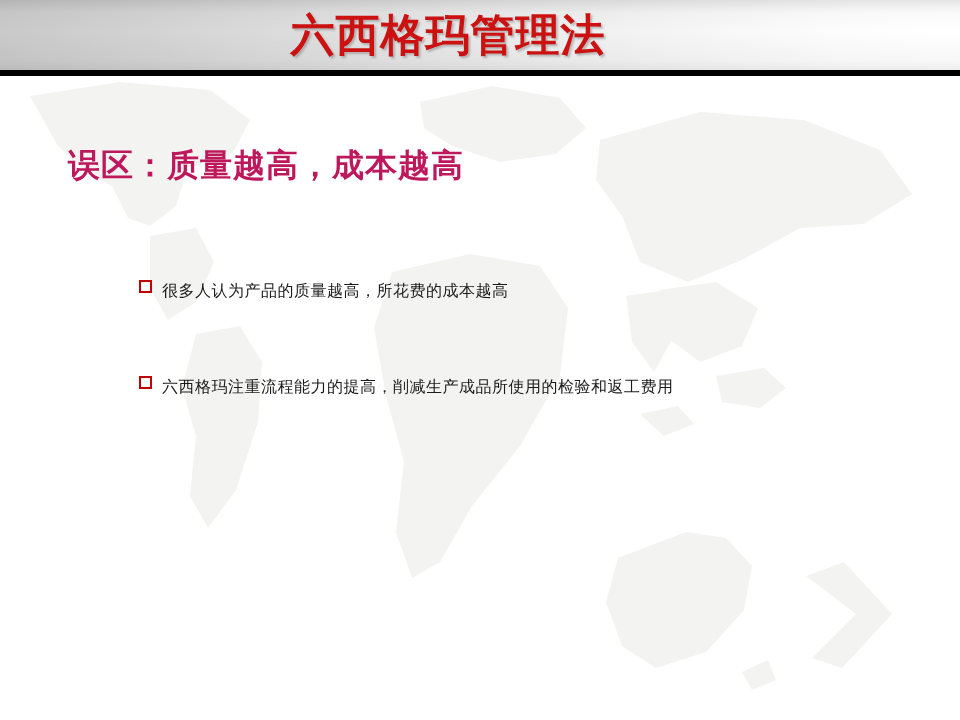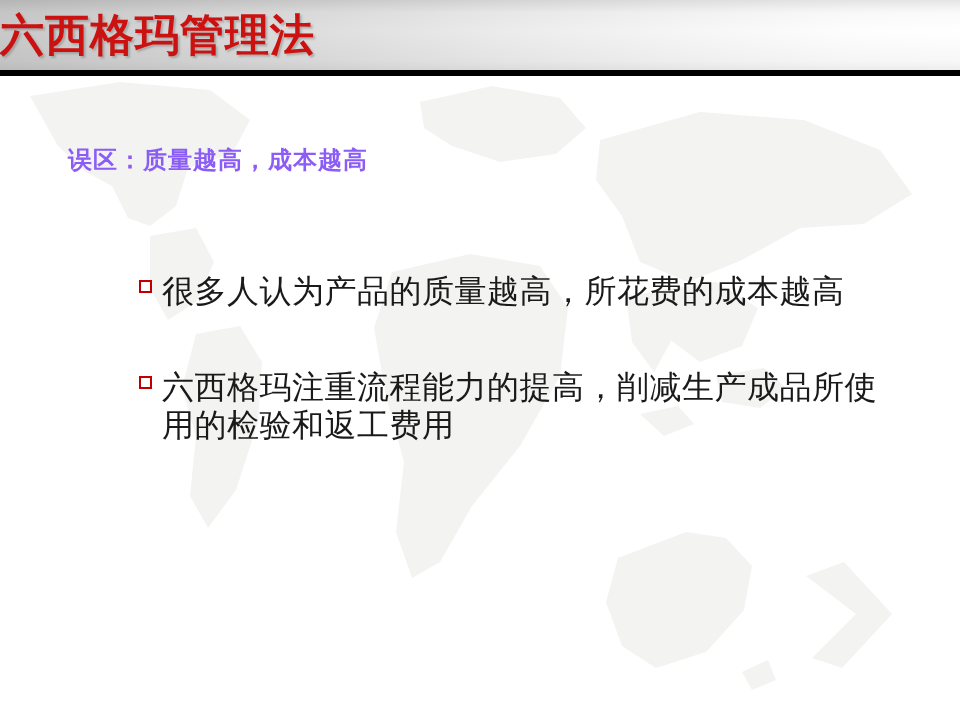--- a/index.html
+++ b/index.html
@@ -51,20 +51,21 @@
          rgba(0,0,0,0.03) 88%,
          rgba(0,0,0,0.07) 100%),
       linear-gradient(to right, #c9c9c9 0%, #d2d2d2 14%, #dedede 33%, #ebebeb 52%, #f6f6f6 72%, #fdfdfd 88%, #ffffff 100%);
   }
 
   .title-text {
     position: absolute;
     left: 0;
     top: 3px;
     width: 896px;
+    text-align: center;
     font-size: 44px;
     font-weight: bold;
     line-height: 64px;
     letter-spacing: 1px;
     color: #cc1111;
     text-shadow: 2px 2px 2px rgba(120,120,120,0.45);
     white-space: nowrap;
   }
 
   .title-rule {
@@ -84,40 +85,40 @@
     top: 76px;
     width: 960px;
     height: 644px;
     z-index: 1;
   }
 
   .section-heading {
     position: absolute;
     left: 68px;
     top: 68px;
-    font-size: 24px;
+    font-size: 32px;
     font-weight: bold;
-    color: #8b5cf6;
+    color: #be185d;
     letter-spacing: 1px;
     white-space: nowrap;
   }
 
   .bullet-list {
     position: absolute;
     left: 138px;
     top: 196px;
     width: 740px;
     list-style: none;
   }
 
   .bullet-item {
     position: relative;
     padding-left: 24px;
     margin-bottom: 58px;
-    font-size: 32px;
+    font-size: 16px;
     line-height: 38px;
     color: #1a1a1a;
     letter-spacing: 0.5px;
   }
   .bullet-item:last-child { margin-bottom: 4px; }
 
   .bullet-marker {
     position: absolute;
     left: 1px;
     top: 8px;

